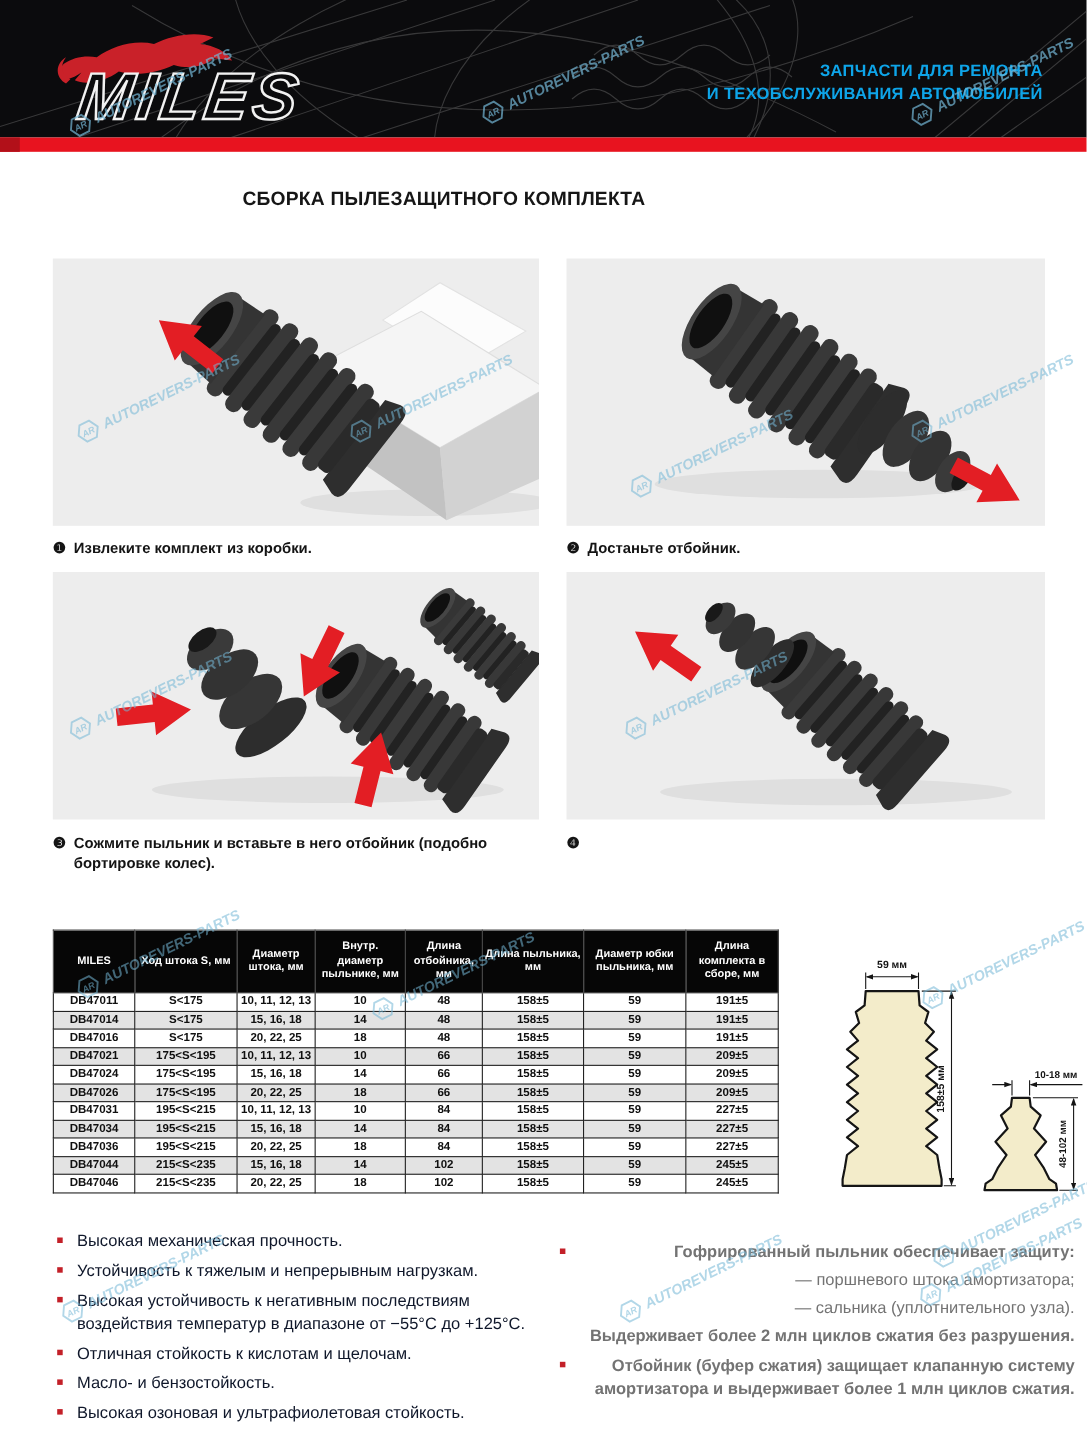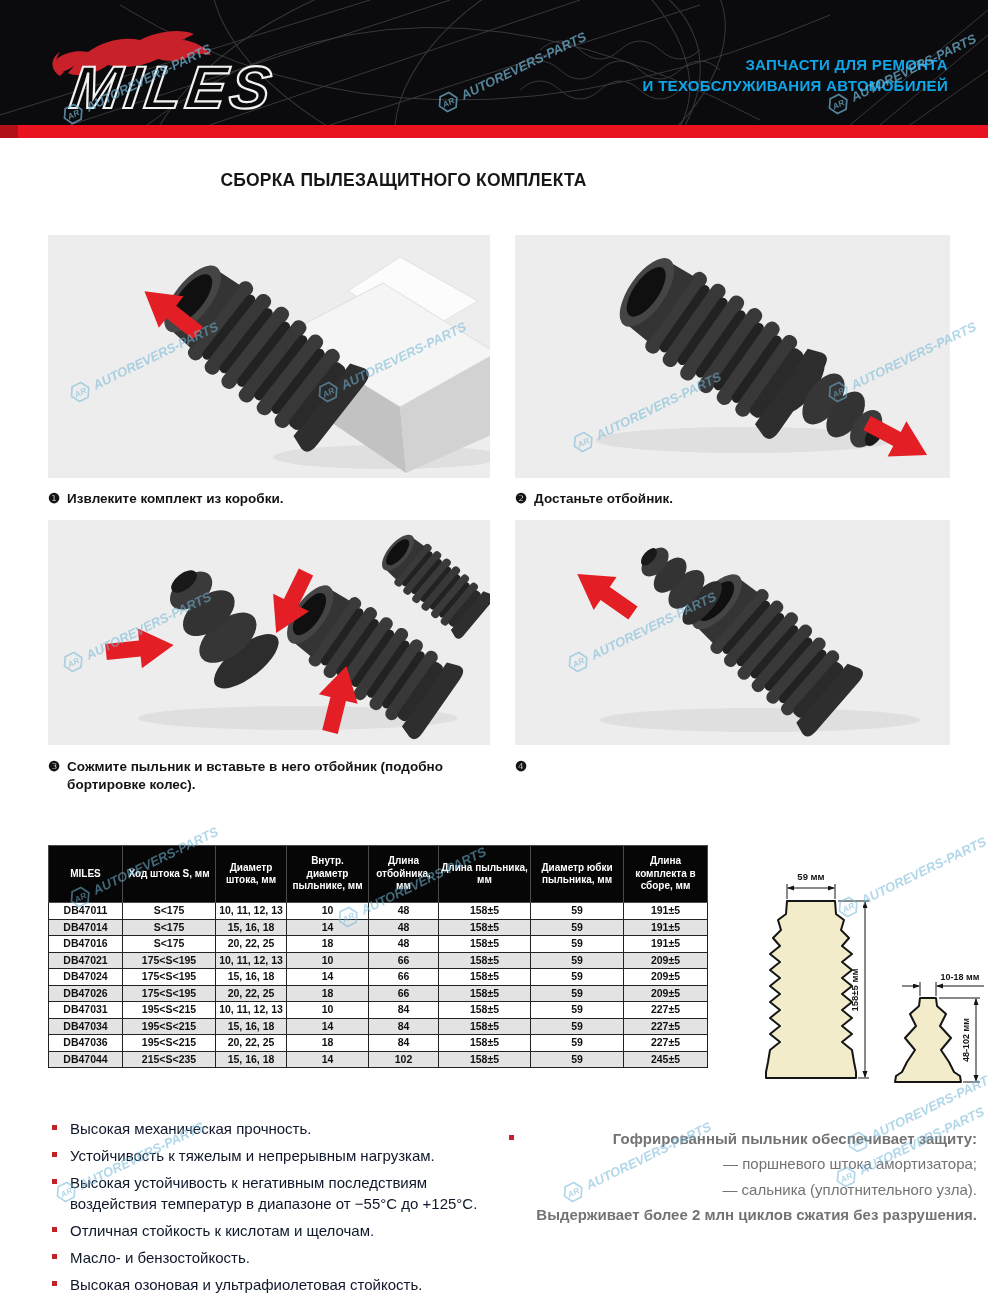--- a/index.html
+++ b/index.html
@@ -313,20 +313,30 @@
         <tr>
           <td>DB47044</td>
           <td>215&lt;S&lt;235</td>
           <td>15, 16, 18</td>
           <td>14</td>
           <td>102</td>
           <td>158±5</td>
           <td>59</td>
           <td>245±5</td>
         </tr>
+        <tr>
+          <td>DB47046</td>
+          <td>215&lt;S&lt;235</td>
+          <td>20, 22, 25</td>
+          <td>18</td>
+          <td>102</td>
+          <td>158±5</td>
+          <td>59</td>
+          <td>245±5</td>
+        </tr>
     </tbody>
   </table>
 
   <div class="drawings">
     <svg width="238" height="238" viewBox="0 0 238 238">
 
       <polygon points="39,35 87,35 88,48 96,54 93,64 101,72 94,80 104,88 94,96 104,104 94,112 104,120 94,128 104,136 94,144 104,152 94,160 104,168 94,176 104,184 106,196 108,206 108,212 18,212 18,206 20,196 22,184 32,176 22,168 32,160 22,152 32,144 22,136 32,128 22,120 32,112 22,104 32,96 22,88 32,80 25,72 33,64 30,54 38,48" fill="#f3ecca" stroke="#151515" stroke-width="2" stroke-linejoin="round"></polygon>
 
       <line x1="39" y1="33" x2="39" y2="18" stroke="#151515" stroke-width="1"></line>
       <line x1="87" y1="33" x2="87" y2="18" stroke="#151515" stroke-width="1"></line>
@@ -362,20 +372,23 @@
       <li><span>Высокая озоновая и ультрафиолетовая стойкость.</span></li>
   </ul>
 
   <div class="feat-right">
     <div class="fr-item">
       <div class="fr-line bold">Гофрированный пыльник обеспечивает защиту:</div>
       <div class="fr-line">— поршневого штока амортизатора;</div>
       <div class="fr-line">— сальника (уплотнительного узла).</div>
       <div class="fr-line bold">Выдерживает более 2 млн циклов сжатия без разрушения.</div>
     </div>
+    <div class="fr-item">
+      <div class="fr-line bold">Отбойник (буфер сжатия) защищает клапанную систему амортизатора и выдерживает более 1 млн циклов сжатия.</div>
+    </div>
   </div>
 
   <div class="wm" style="left:55px;top:72px;opacity:.7">
     <svg width="22" height="22" viewBox="0 0 32 32">
         <polygon points="9,4 23,4 30,16 23,28 9,28 2,16" fill="none" stroke="currentColor" stroke-width="2.5"></polygon>
         <text x="16" y="21" text-anchor="middle" font-size="12" font-weight="bold" font-style="italic" fill="currentColor">AR</text>
       </svg>
     <span>AUTOREVERS-PARTS</span>
   </div>
   <div class="wm" style="left:430px;top:60px;opacity:.7">

